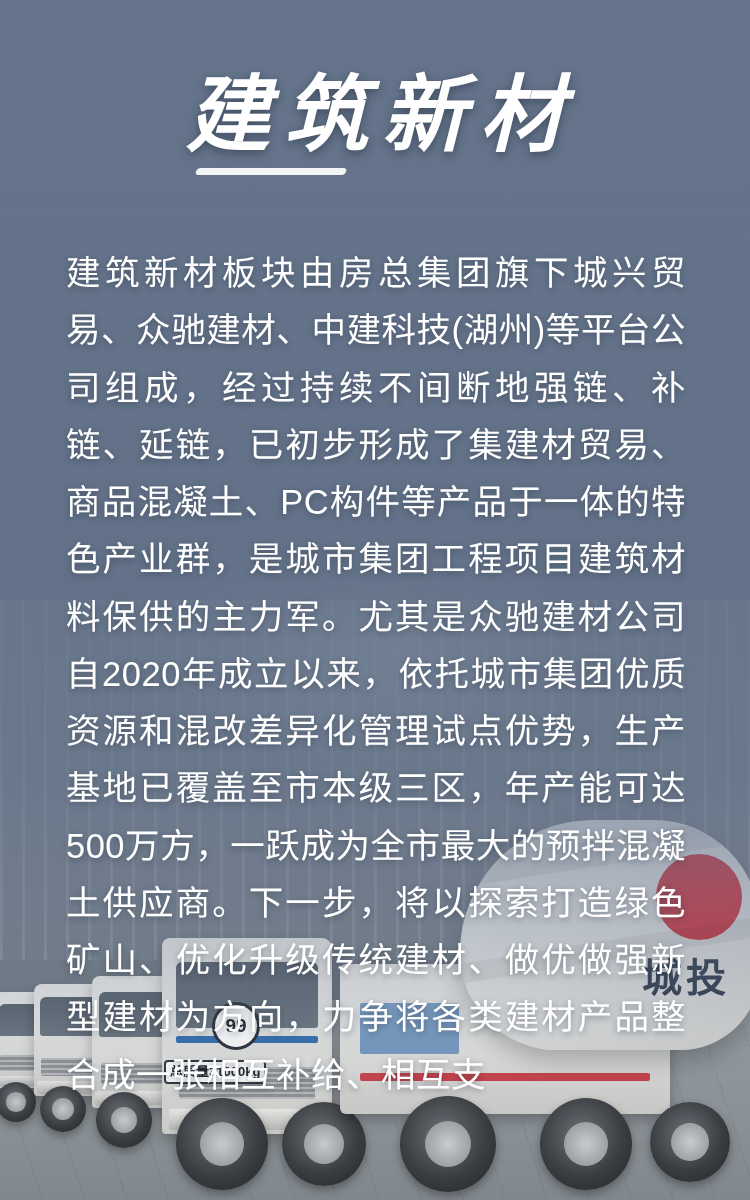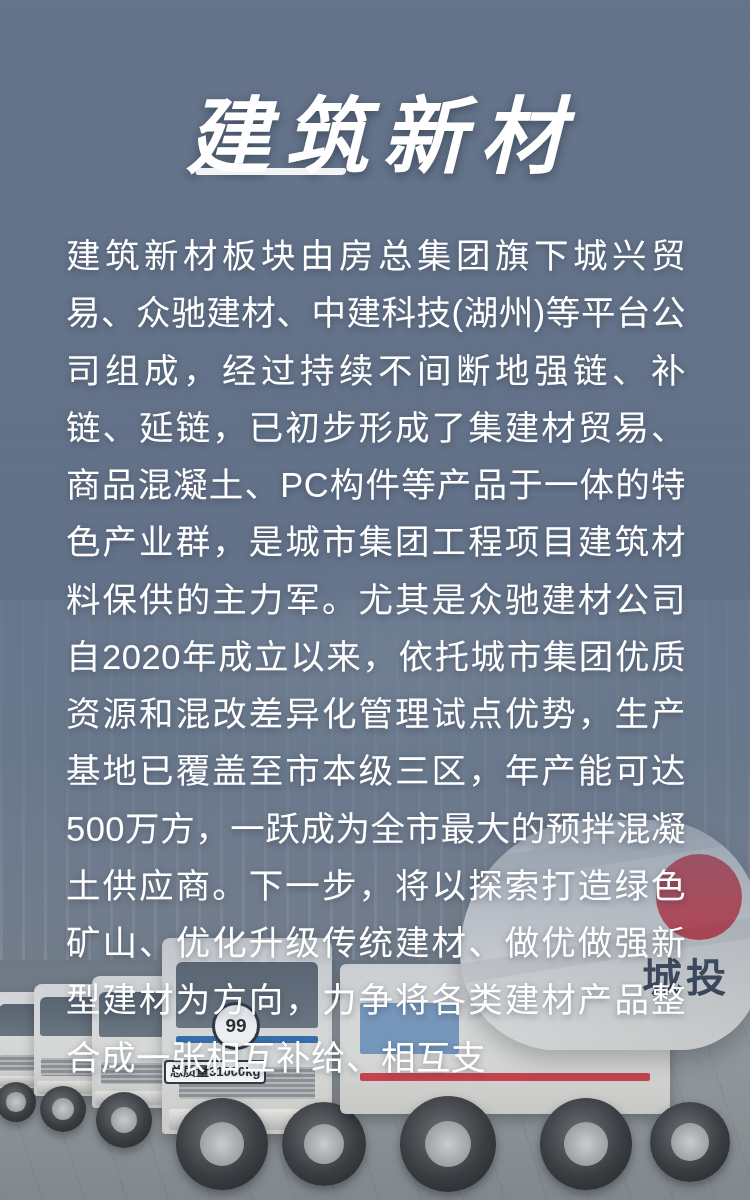--- a/index.html
+++ b/index.html
@@ -223,35 +223,34 @@
     text-align: center;
     color: #ffffff;
     font-family: "Liberation Serif", "DejaVu Serif", serif;
     font-size: 84px;
     font-weight: bold;
     letter-spacing: 14px;
     text-indent: 14px;
     font-style: italic;
     text-shadow: 0 3px 10px rgba(20,30,45,0.45);
     line-height: 1;
-    margin-top: 22px;
   }
   .title-underline {
     position: absolute;
     top: 168px;
     left: 196px;
     width: 150px;
     height: 7px;
     background: rgba(255,255,255,0.92);
     border-radius: 4px;
     transform: skewX(-18deg);
   }
   .body-text {
     position: absolute;
-    top: 228px;
+    top: 245px;
     left: 66px;
     width: 620px;
     color: #ffffff;
     font-size: 34.5px;
     line-height: 1.66;
     letter-spacing: 0.5px;
     text-align: justify;
     text-justify: inter-ideograph;
     text-shadow: 0 2px 6px rgba(25,35,50,0.40);
   }

